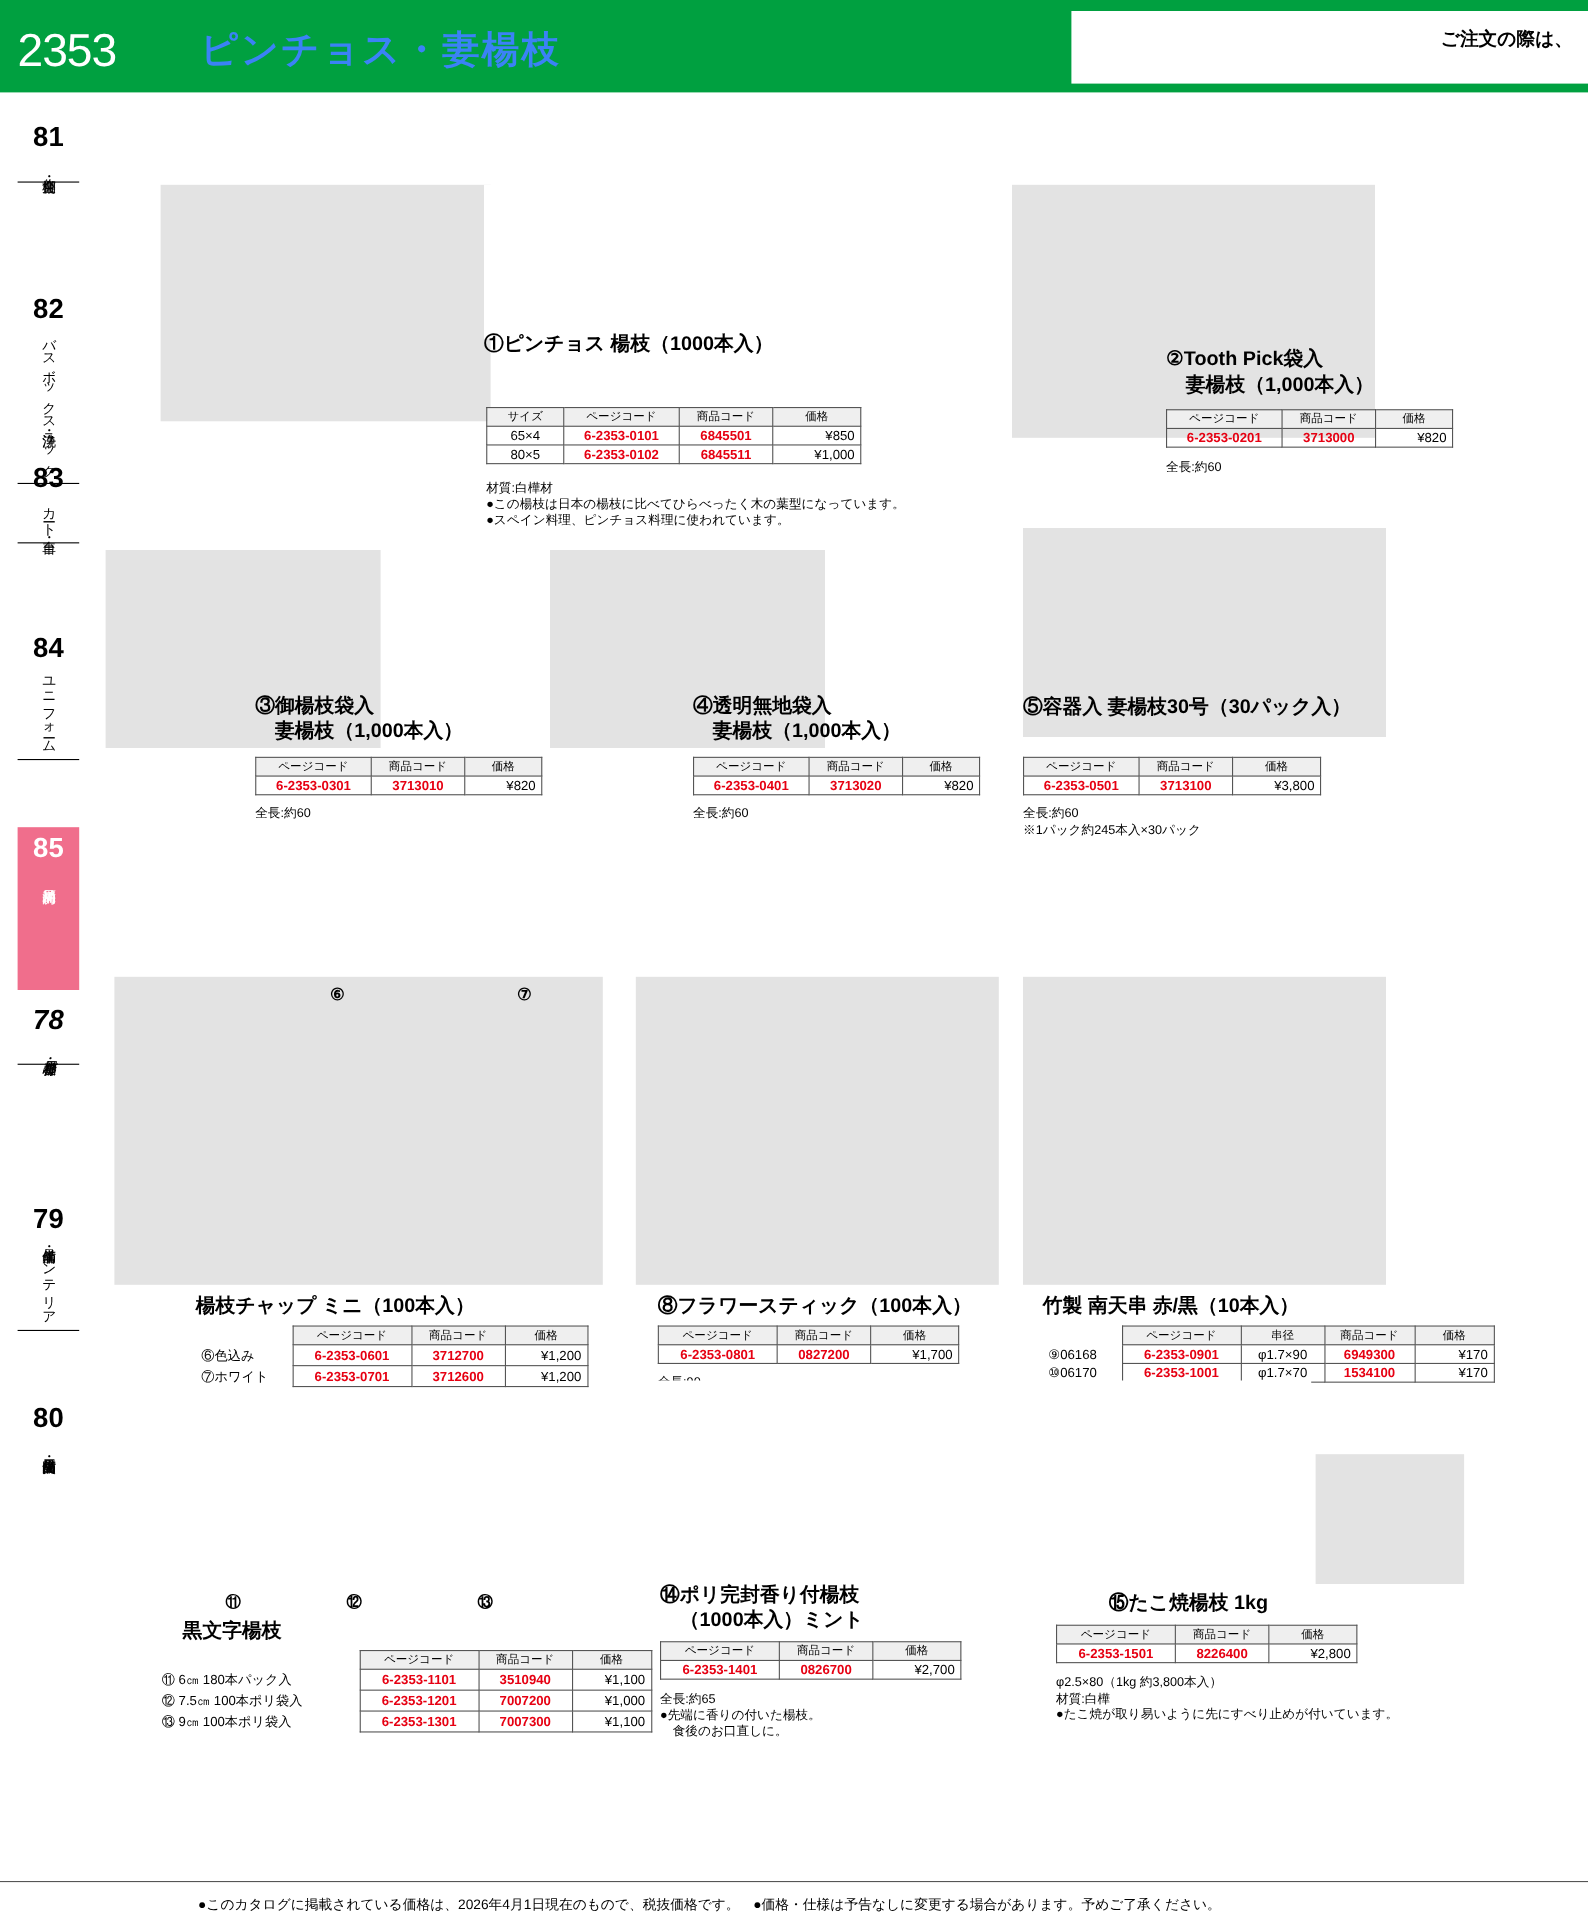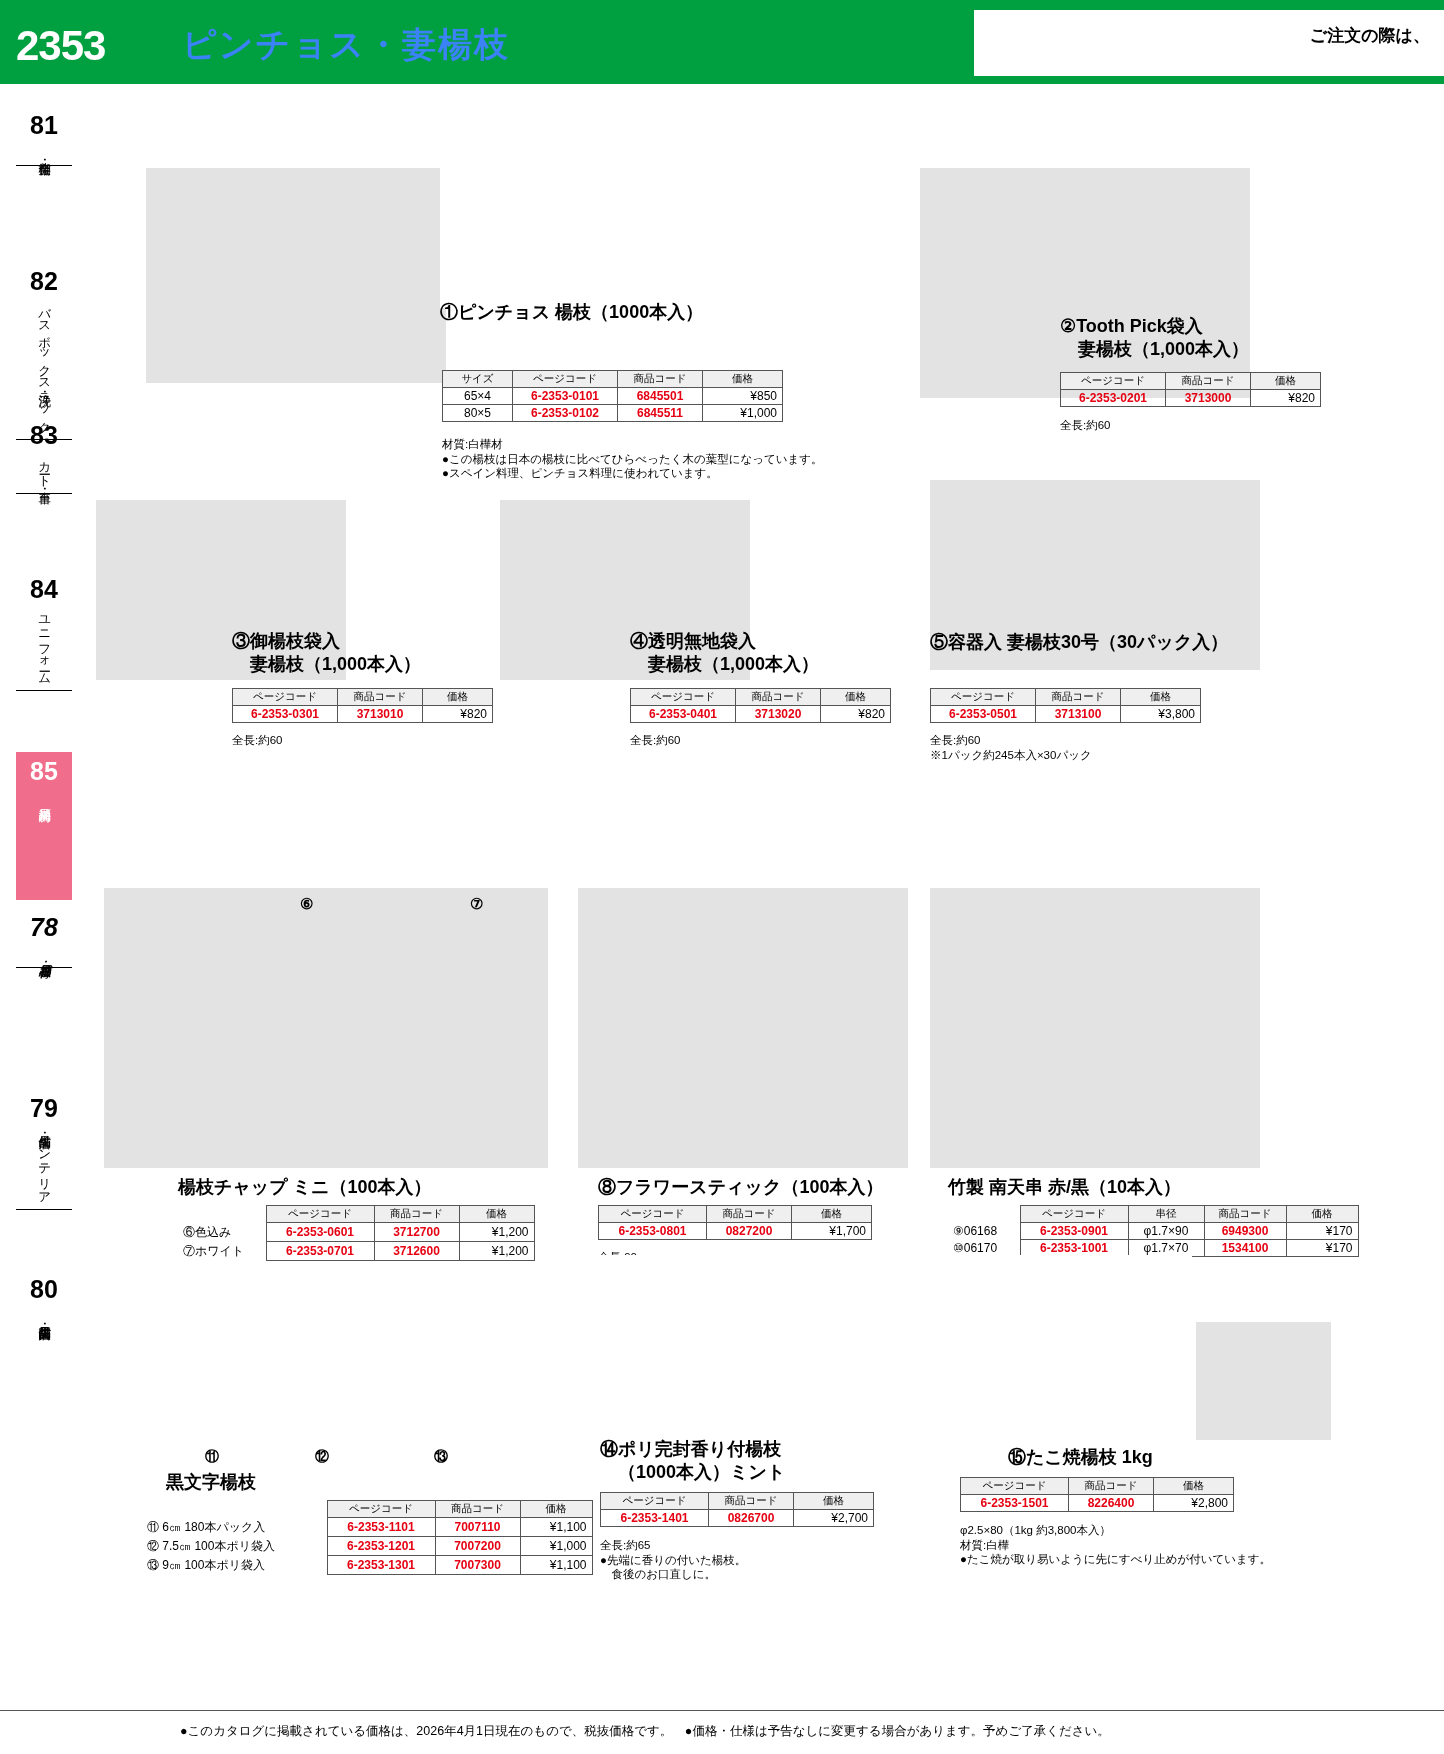--- a/index.html
+++ b/index.html
@@ -8,21 +8,21 @@
     width:1444px; height:1754px; position:relative;
     background:#ffffff;
     font-family:"Liberation Sans", sans-serif;
     color:#000;
     overflow:hidden;
   }
 
   
   .header { position:absolute; left:0; top:0; width:1444px; height:84px; }
   .hdr-green { position:absolute; left:0; top:0; width:160px; height:84px; background:#00a040; }
-  .hdr-page { position:absolute; left:16px; top:22px; font-size:42px; font-weight:bold; color:#ffffff; letter-spacing:-1px; }
+  .hdr-page { position:absolute; left:16px; top:22px; font-size:42px; font-weight:normal; color:#ffffff; letter-spacing:-1px; }
   .hdr-title-bar { position:absolute; left:160px; top:0; width:1284px; height:84px; background:#00a040; }
   .hdr-title { position:absolute; left:182px; top:22px; font-size:34px; font-weight:bold; color:#3b82f6; letter-spacing:2px; }
   .hdr-note { position:absolute; right:0px; top:10px; width:470px; height:66px; background:#ffffff; }
   .hdr-note-l1 { position:absolute; right:14px; top:14px; font-size:17px; font-weight:bold; color:#000; }
   .hdr-note-l2 { position:absolute; right:14px; top:42px; font-size:21px; font-weight:bold; color:#000; white-space:nowrap; }
   .hdr-note-l2 .red { color:#e60012; }
 
   
   .sidetabs { position:absolute; left:16px; top:110px; width:60px; }
   .stab { position:relative; width:56px; margin-bottom:6px; }
@@ -359,21 +359,21 @@
     <tbody>
         <tr>
       <th style="border:none;background:#fff;width:185px;"></th>
       <th style="width:108px;">ページコード</th>
       <th style="width:85px;">商品コード</th>
       <th style="width:72px;">価格</th>
     </tr>
     <tr>
       <td class="lbl" style="border:none;"><span>⑪</span>&nbsp;<span>6㎝</span>&nbsp;<span>180本パック入</span></td>
       <td class="code">6-2353-1101</td>
-      <td class="code">7007110</td>
+      <td class="code">3510940</td>
       <td class="price">¥1,100</td>
     </tr>
     <tr>
       <td class="lbl" style="border:none;"><span>⑫</span>&nbsp;<span>7.5㎝</span>&nbsp;<span>100本ポリ袋入</span></td>
       <td class="code">6-2353-1201</td>
       <td class="code">7007200</td>
       <td class="price">¥1,000</td>
     </tr>
     <tr>
       <td class="lbl" style="border:none;"><span>⑬</span>&nbsp;<span>9㎝</span>&nbsp;<span>100本ポリ袋入</span></td>

